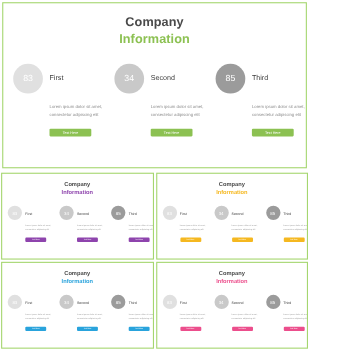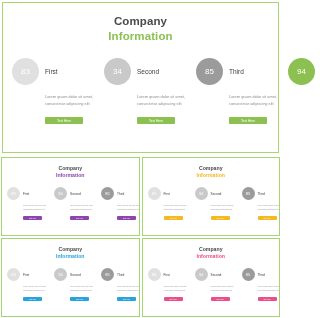--- a/index.html
+++ b/index.html
@@ -231,29 +231,20 @@
       <div class="hero-head">
         <div class="hero-circle" style="background: rgb(155, 155, 155); color: rgb(255, 255, 255);">
           <span>85</span>
         </div>
         <span class="hero-label">Third</span>
       </div>
       <div class="hero-body">Lorem ipsum dolor sit amet, consectetur adipiscing elit</div>
       <button class="hero-btn" style="background: rgb(140, 193, 82);">Text Here</button>
     </div>
 
-    <div class="hero-col">
-      <div class="hero-head">
-        <div class="hero-circle" style="background: rgb(140, 193, 82); color: rgb(255, 255, 255);">
-          <span>94</span>
-        </div>
-
-      </div>
-
-    </div>
 
   </div>
 </div>
 
 <div class="grid" id="grid">
     <div class="thumb" style="border-color: rgb(165, 214, 111);">
       <div class="t-title">
         <span class="l1">Company</span>
         <span class="l2" style="color: rgb(142, 68, 173);">Information</span>
       </div>

